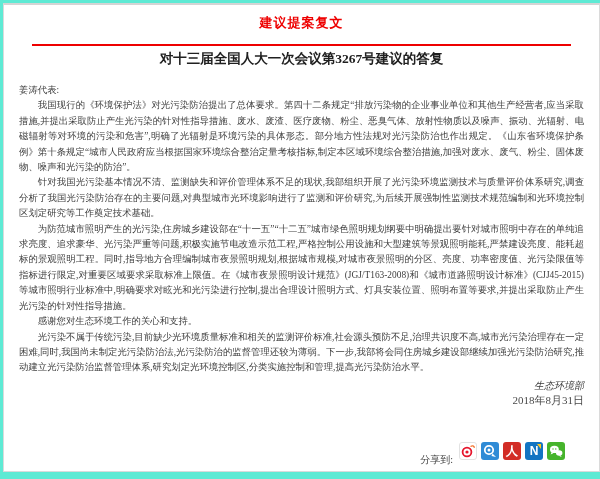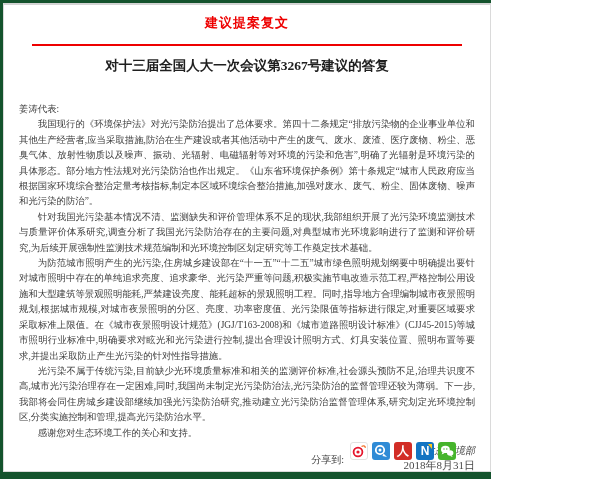--- a/index.html
+++ b/index.html
@@ -1,45 +1,45 @@
 <!DOCTYPE html>
 <html><head>
 <meta charset="utf-8">
 <style>
   html,body { margin:0; padding:0; background:#ffffff; }
   body {
     width:600px; height:479px;
     font-family:"Liberation Serif", serif;
     -webkit-font-smoothing:antialiased;
   }
-  .page { position:relative; width:491px; height:479px; background:#14532d; overflow:hidden; }
+  .page { position:relative; width:600px; height:479px; background:#5eead4; overflow:hidden; }
 
   .content-box {
     position:absolute; left:3px; top:3px; right:0; bottom:7px;
     background:#fff;
     border:1px solid #dadada;
     border-top:2px solid #d4d4d4;
     box-sizing:border-box;
   }
 
   .doc-type {
     margin-top:10px; text-align:center;
     font-size:13px; font-weight:bold; line-height:16px;
     letter-spacing:1px;
   }
 
   .red-divider { height:2px; margin:13px 28px 0 28px; }
 
   .doc-title {
-    margin:11px 0 0 0; text-align:center;
+    margin:4px 0 0 0; text-align:center;
     font-size:13.5px; font-weight:bold; color:#202020; line-height:18px;
   }
 
   .letter-body {
-    margin-top:27px; padding:0 15px;
+    margin-top:15px; padding:0 15px;
     font-size:9.4px; line-height:15.4px; color:#3d3d3d;
     text-align:justify;
   }
   .letter-body p { margin:0; text-indent:2em; }
   .letter-body p.salutation { text-indent:0; }
 
   .sign-name, .sign-date { text-align:right; text-indent:0 !important; }
   .sign-name { margin-top:2px !important; font-size:10px; color:#3a3a3a;font-style:italic; }
   .sign-date { font-size:11px; color:#4a4a4a; }
 
@@ -74,25 +74,25 @@
   <div class="content-box">
 
     <div class="doc-type" style="color: rgb(238, 0, 0);">建议提案复文</div>
 
     <div class="red-divider" style="background: rgb(238, 0, 0);"></div>
 
     <h1 class="doc-title">对十三届全国人大一次会议第3267号建议的答复</h1>
 
     <div class="letter-body">
       <p class="salutation">姜涛代表:</p>
-      <p>我国现行的《环境保护法》对光污染防治提出了总体要求。第四十二条规定“排放污染物的企业事业单位和其他生产经营者,应当采取措施,防治在生产建设或者其他活动中产生的废气、废水、废渣、医疗废物、粉尘、恶臭气体、放射性物质以及噪声、振动、光辐射、电磁辐射等对环境的污染和危害”,明确了光辐射是环境污染的具体形态。部分地方性法规对光污染防治也作出规定。《山东省环境保护条例》第十条规定“城市人民政府应当根据国家环境综合整治定量考核指标,制定本区域环境综合整治措施,加强对废水、废气、粉尘、固体废物、噪声和光污染的防治”。</p>
+      <p>我国现行的《环境保护法》对光污染防治提出了总体要求。第四十二条规定“排放污染物的企业事业单位和其他生产经营者,应当采取措施,并提出采取防止产生光污染的针对性指导措施、废水、废渣、医疗废物、粉尘、恶臭气体、放射性物质以及噪声、振动、光辐射、电磁辐射等对环境的污染和危害”,明确了光辐射是环境污染的具体形态。部分地方性法规对光污染防治也作出规定。《山东省环境保护条例》第十条规定“城市人民政府应当根据国家环境综合整治定量考核指标,制定本区域环境综合整治措施,加强对废水、废气、粉尘、固体废物、噪声和光污染的防治”。</p>
       <p>针对我国光污染基本情况不清、监测缺失和评价管理体系不足的现状,我部组织开展了光污染环境监测技术与质量评价体系研究,调查分析了我国光污染防治存在的主要问题,对典型城市光环境影响进行了监测和评价研究,为后续开展强制性监测技术规范编制和光环境控制区划定研究等工作奠定技术基础。</p>
       <p>为防范城市照明产生的光污染,住房城乡建设部在“十一五”“十二五”城市绿色照明规划纲要中明确提出要针对城市照明中存在的单纯追求亮度、追求豪华、光污染严重等问题,积极实施节电改造示范工程,严格控制公用设施和大型建筑等景观照明能耗,严禁建设亮度、能耗超标的景观照明工程。同时,指导地方合理编制城市夜景照明规划,根据城市规模,对城市夜景照明的分区、亮度、功率密度值、光污染限值等指标进行限定,对重要区域要求采取标准上限值。在《城市夜景照明设计规范》(JGJ/T163-2008)和《城市道路照明设计标准》(CJJ45-2015)等城市照明行业标准中,明确要求对眩光和光污染进行控制,提出合理设计照明方式、灯具安装位置、照明布置等要求,并提出采取防止产生光污染的针对性指导措施。</p>
+      <p>感谢您对生态环境工作的关心和支持。</p>
       <p>光污染不属于传统污染,目前缺少光环境质量标准和相关的监测评价标准,社会源头预防不足,治理共识度不高,城市光污染治理存在一定困难,同时,我国尚未制定光污染防治法,光污染防治的监督管理还较为薄弱。下一步,我部将会同住房城乡建设部继续加强光污染防治研究,推动建立光污染防治监督管理体系,研究划定光环境控制区,分类实施控制和管理,提高光污染防治水平。</p>
-      <p>感谢您对生态环境工作的关心和支持。</p>
       <p class="sign-name">生态环境部</p>
       <p class="sign-date">2018年8月31日</p>
     </div>
 
     <div class="share-row">
       <span class="share-label">分享到:</span>
 
       <a class="share-icon icon-sina" style="background: rgb(255, 255, 255);">
         <svg width="16" height="16" viewBox="0 0 16 16">
           <circle cx="7" cy="9" r="4.4" fill="none" stroke="#e6162d" stroke-width="1.8"></circle>

